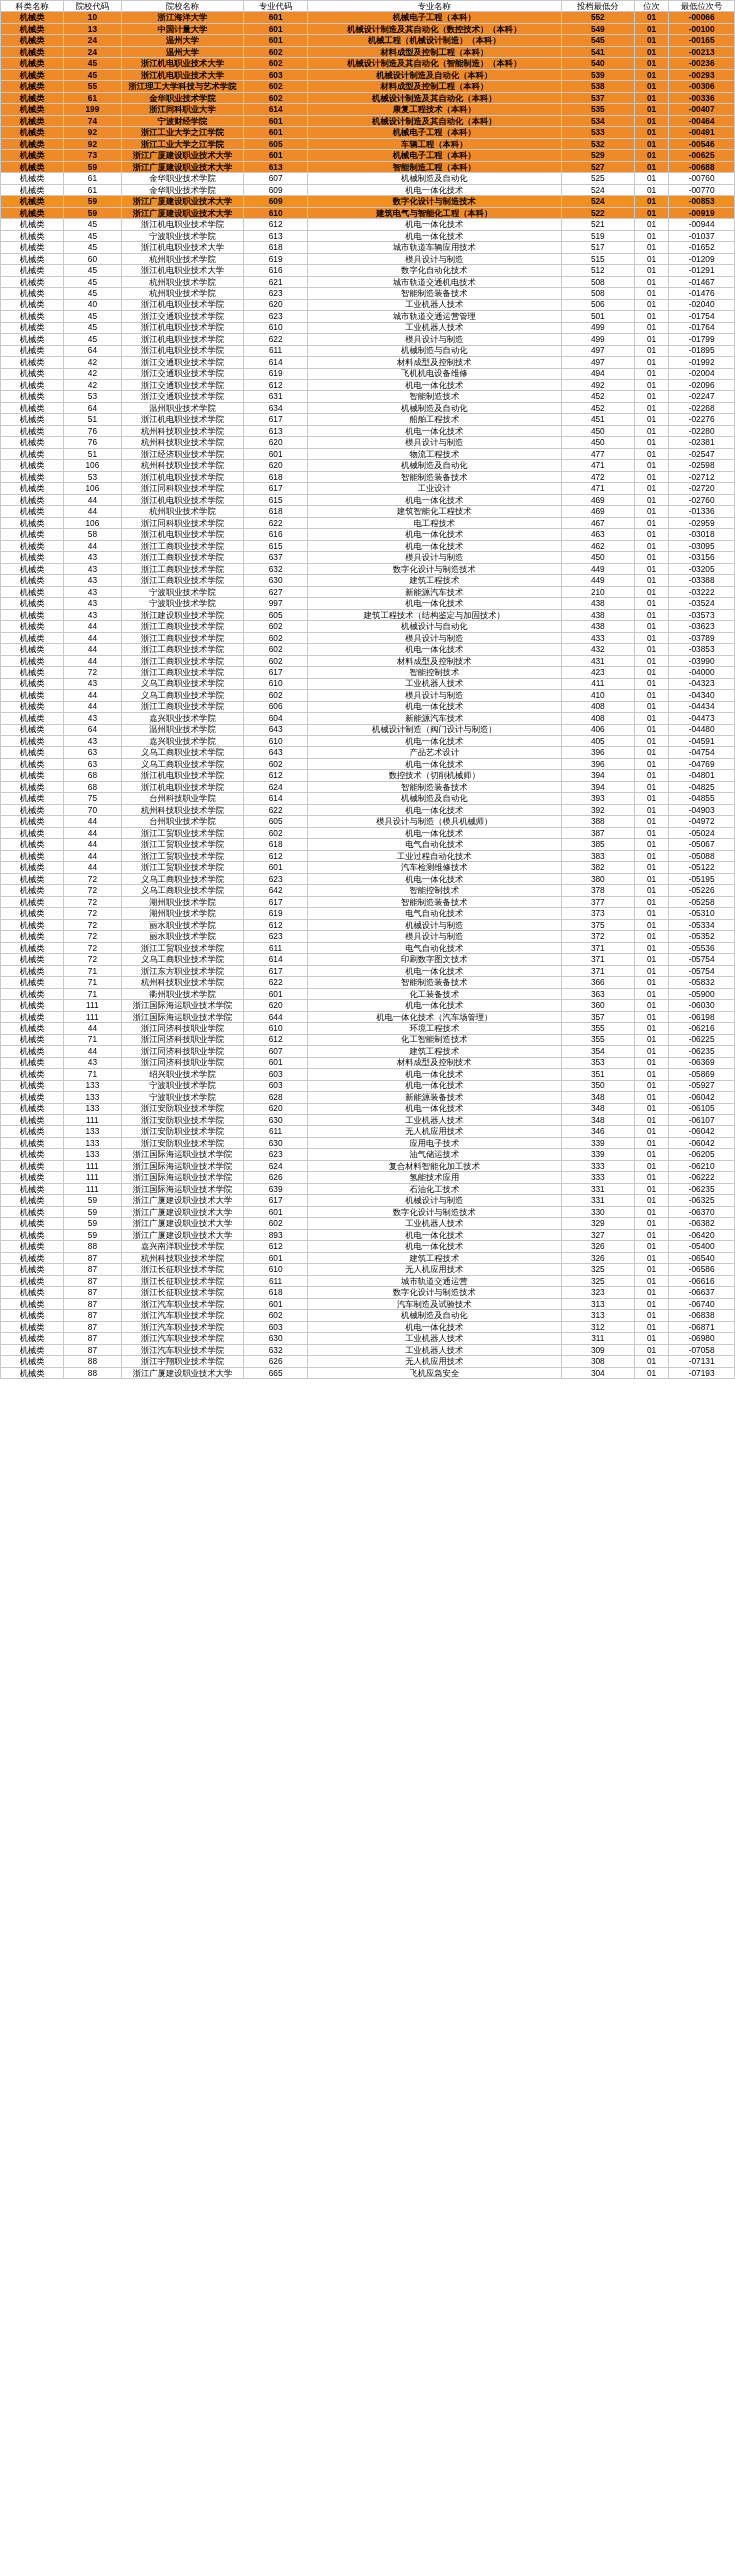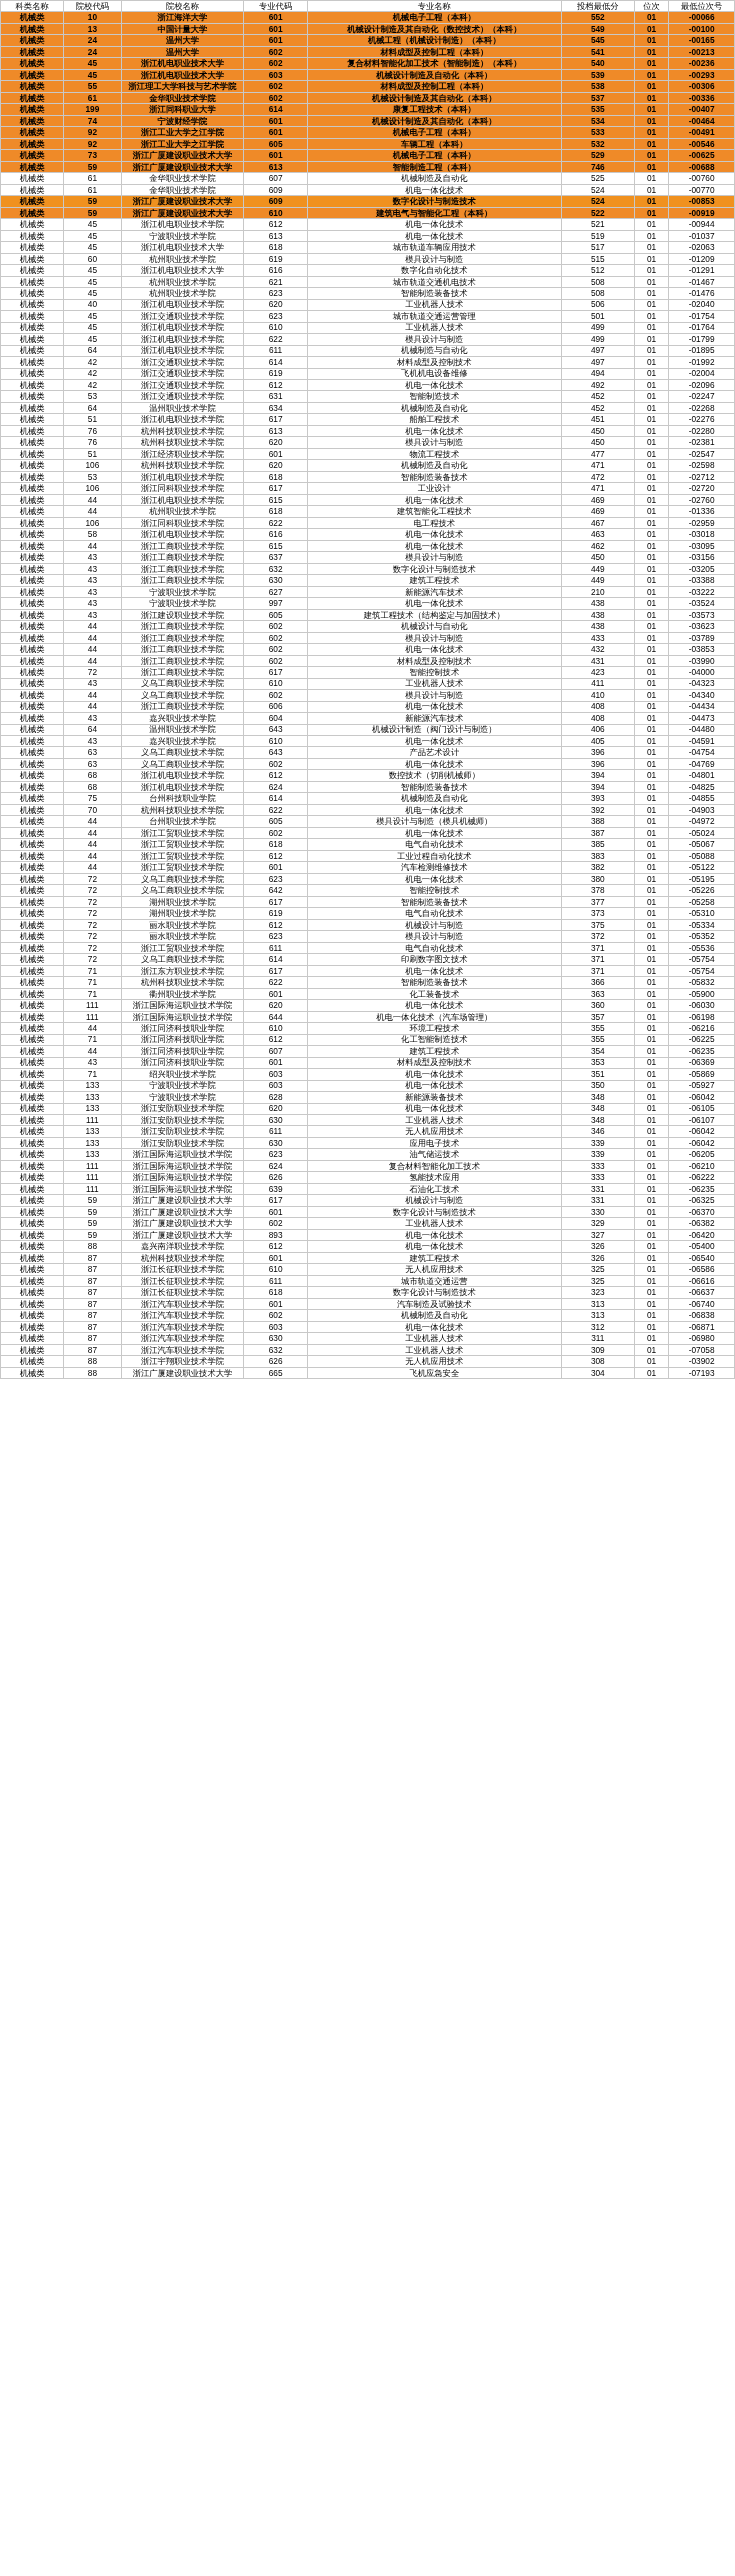--- a/index.html
+++ b/index.html
@@ -85,21 +85,21 @@
           <td>材料成型及控制工程（本科）</td>
           <td>541</td>
           <td>01</td>
           <td>-00213</td>
         </tr>
         <tr class="hl">
           <td>机械类</td>
           <td>45</td>
           <td>浙江机电职业技术大学</td>
           <td>602</td>
-          <td>复合材料智能化加工技术（智能制造）（本科）</td>
+          <td>机械设计制造及其自动化（智能制造）（本科）</td>
           <td>540</td>
           <td>01</td>
           <td>-00236</td>
         </tr>
         <tr class="hl">
           <td>机械类</td>
           <td>45</td>
           <td>浙江机电职业技术大学</td>
           <td>603</td>
           <td>机械设计制造及自动化（本科）</td>
@@ -176,21 +176,21 @@
           <td>529</td>
           <td>01</td>
           <td>-00625</td>
         </tr>
         <tr class="hl">
           <td>机械类</td>
           <td>59</td>
           <td>浙江广厦建设职业技术大学</td>
           <td>613</td>
           <td>智能制造工程（本科）</td>
-          <td>746</td>
+          <td>527</td>
           <td>01</td>
           <td>-00688</td>
         </tr>
         <tr>
           <td>机械类</td>
           <td>61</td>
           <td>金华职业技术学院</td>
           <td>607</td>
           <td>机械制造及自动化</td>
           <td>525</td>
@@ -248,21 +248,21 @@
           <td>-01037</td>
         </tr>
         <tr>
           <td>机械类</td>
           <td>45</td>
           <td>浙江机电职业技术大学</td>
           <td>618</td>
           <td>城市轨道车辆应用技术</td>
           <td>517</td>
           <td>01</td>
-          <td>-02063</td>
+          <td>-01652</td>
         </tr>
         <tr>
           <td>机械类</td>
           <td>60</td>
           <td>杭州职业技术学院</td>
           <td>619</td>
           <td>模具设计与制造</td>
           <td>515</td>
           <td>01</td>
           <td>-01209</td>
@@ -1218,21 +1218,21 @@
           <td>-07058</td>
         </tr>
         <tr>
           <td>机械类</td>
           <td>88</td>
           <td>浙江宇翔职业技术学院</td>
           <td>626</td>
           <td>无人机应用技术</td>
           <td>308</td>
           <td>01</td>
-          <td>-03902</td>
+          <td>-07131</td>
         </tr>
         <tr>
           <td>机械类</td>
           <td>88</td>
           <td>浙江广厦建设职业技术大学</td>
           <td>665</td>
           <td>飞机应急安全</td>
           <td>304</td>
           <td>01</td>
           <td>-07193</td>

